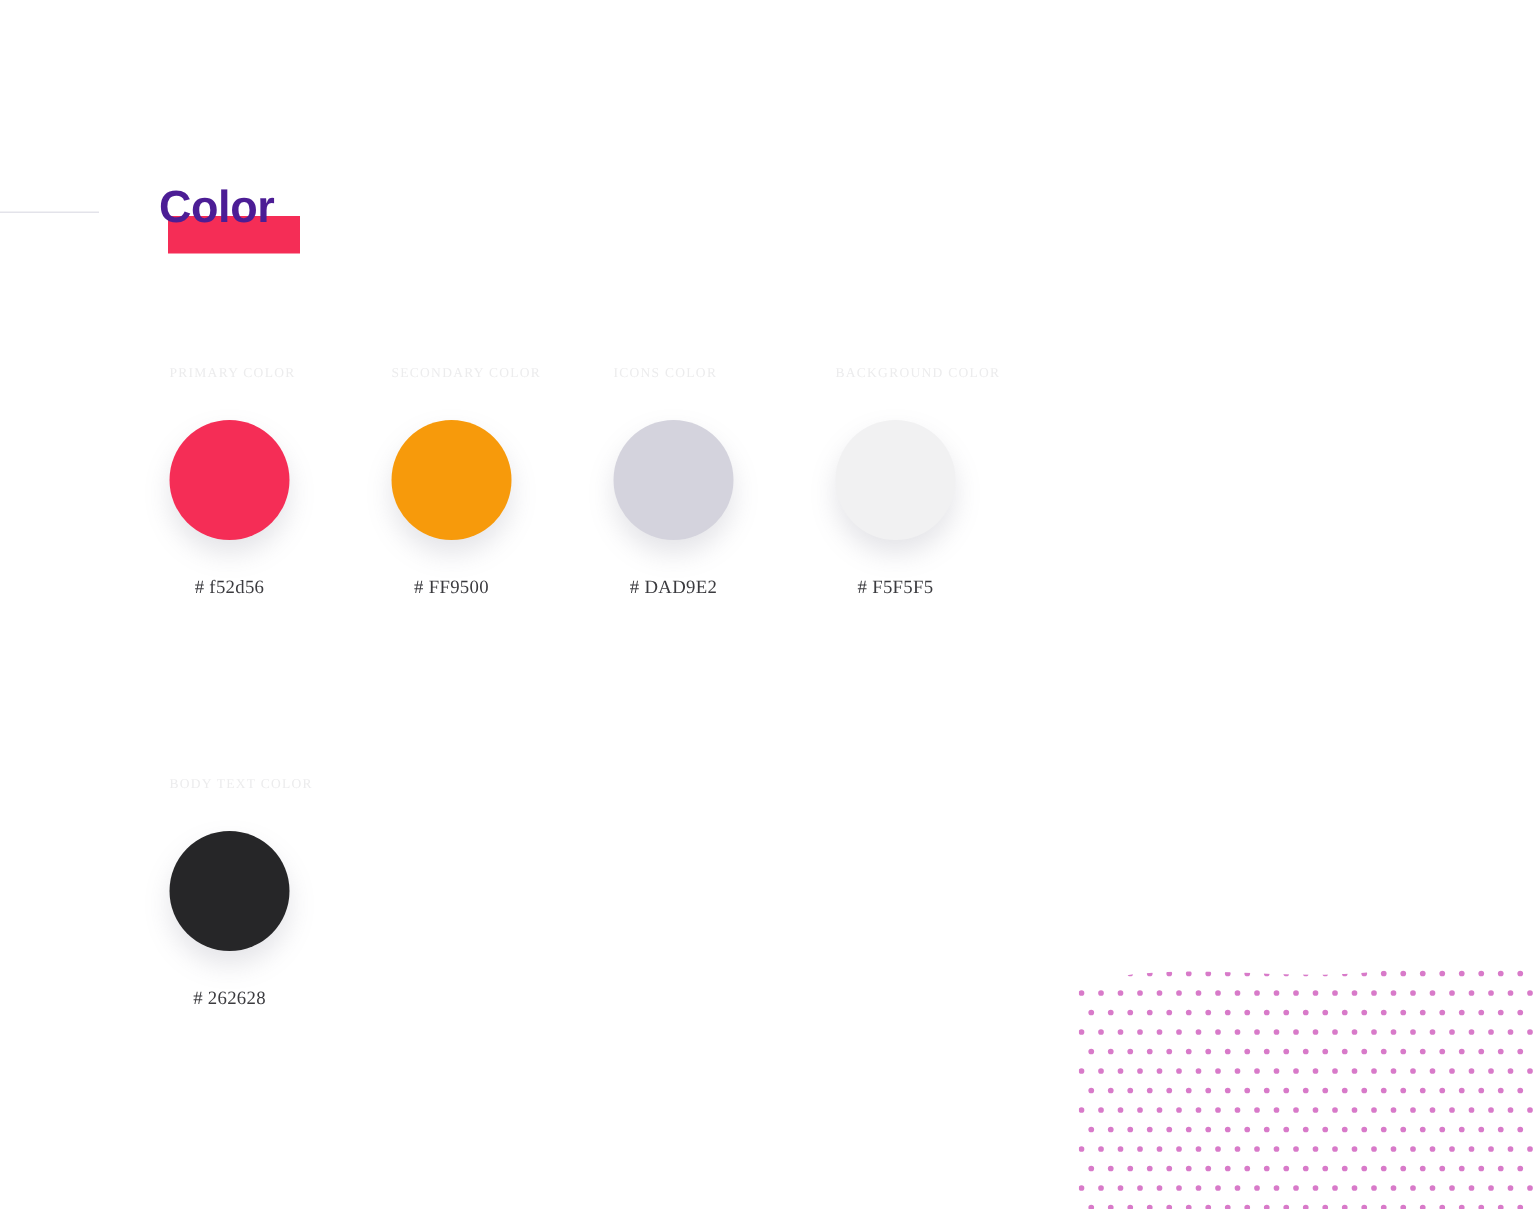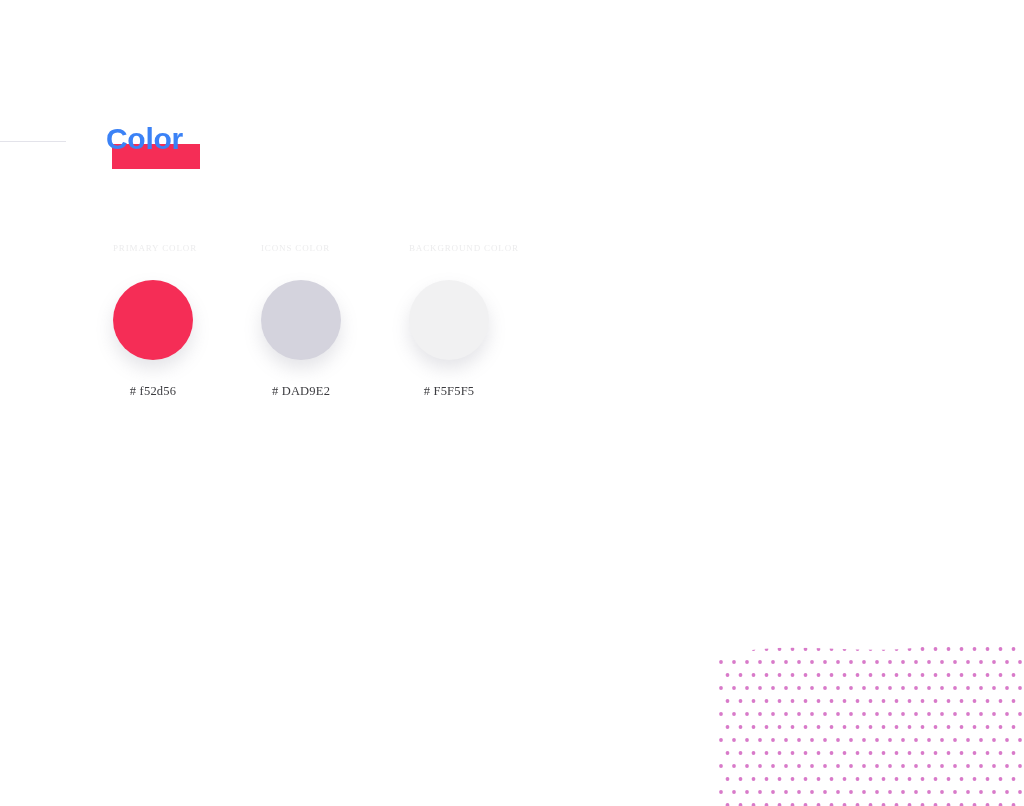--- a/index.html
+++ b/index.html
@@ -51,21 +51,21 @@
     height: 25px;
     background: #f52d56;
   }
   #page-title {
     position: relative;
     display: block;
     font-size: 30px;
     line-height: 34px;
     font-weight: bold;
     letter-spacing: -0.3px;
-    color: #3b82f6;
+    color: #4c1d95;
     white-space: nowrap;
   }
 
   
   .swatch-row {
     position: absolute;
     left: 113px;
     display: flex;
     font-family: Liberation Serif, serif;
   }
@@ -541,24 +541,34 @@
   <span id="page-title">Color</span>
 </div>
 
 <div class="swatch-row" id="swatch-row-1">
     <div class="swatch">
       <div class="swatch-label">PRIMARY COLOR</div>
       <div class="swatch-circle" style="background: rgb(245, 45, 86);"></div>
       <div class="swatch-hex"># f52d56</div>
     </div>
     <div class="swatch">
+      <div class="swatch-label">SECONDARY COLOR</div>
+      <div class="swatch-circle" style="background: rgb(247, 154, 11);"></div>
+      <div class="swatch-hex"># FF9500</div>
+    </div>
+    <div class="swatch">
       <div class="swatch-label">ICONS COLOR</div>
       <div class="swatch-circle" style="background: rgb(212, 211, 221);"></div>
       <div class="swatch-hex"># DAD9E2</div>
     </div>
     <div class="swatch">
       <div class="swatch-label">BACKGROUND COLOR</div>
       <div class="swatch-circle" style="background: rgb(241, 241, 242);"></div>
       <div class="swatch-hex"># F5F5F5</div>
     </div>
   </div>
 <div class="swatch-row" id="swatch-row-2">
+    <div class="swatch">
+      <div class="swatch-label">BODY TEXT COLOR</div>
+      <div class="swatch-circle" style="background: rgb(38, 38, 40);"></div>
+      <div class="swatch-hex"># 262628</div>
+    </div>
   </div>
 
 </body></html>

